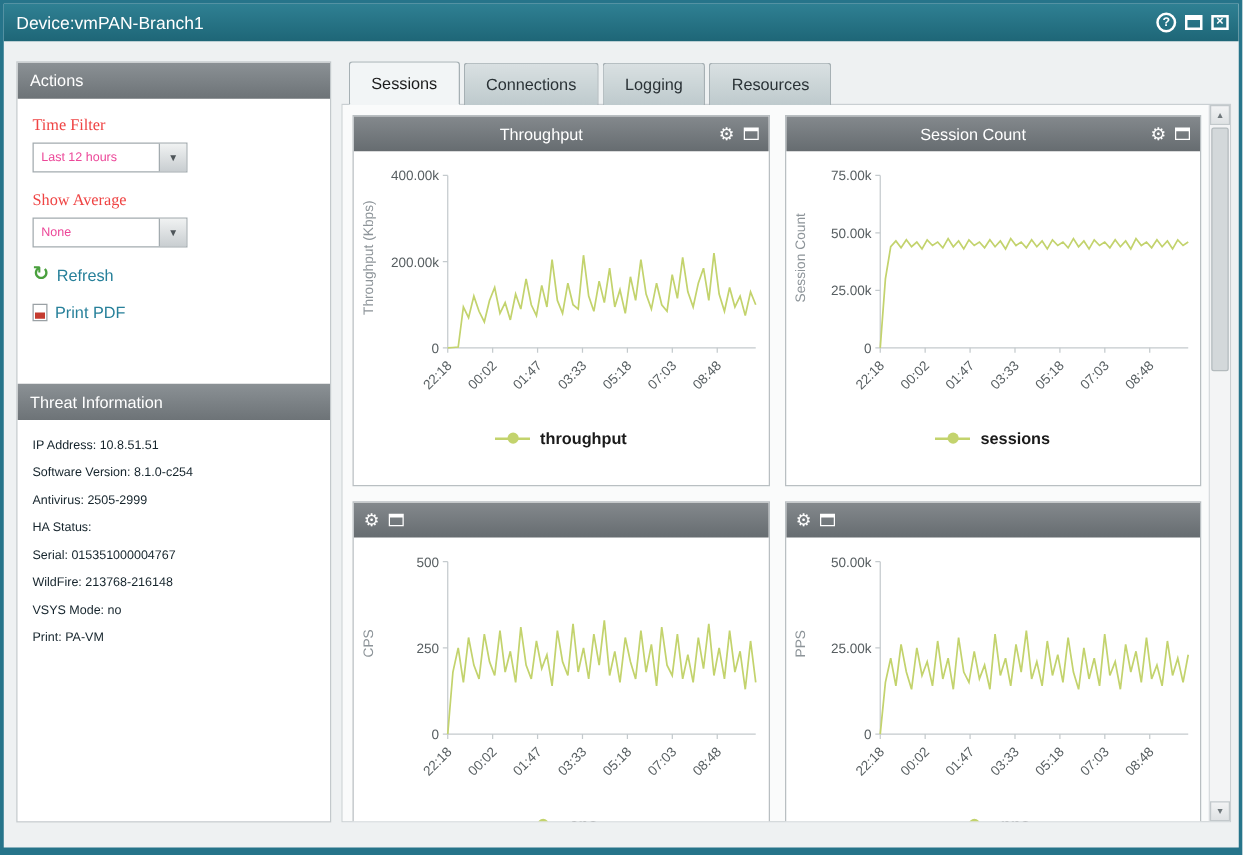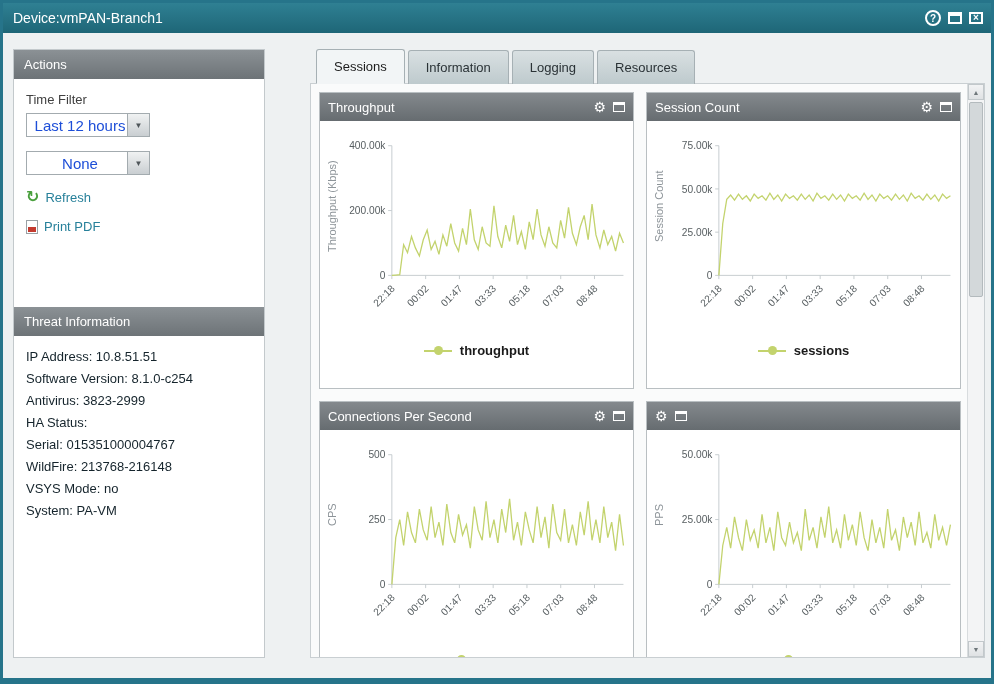--- a/index.html
+++ b/index.html
@@ -50,28 +50,28 @@
     width:252px; flex:0 0 252px;
     background:#fff; border:1px solid #c3c9cc;
     display:flex; flex-direction:column; overflow:hidden;
   }
   .side-header{
     background:linear-gradient(#8b9195,#6d7377);
     color:#fff; font-size:13px;
     padding:7px 10px; flex:0 0 auto;
   }
   .side-controls{padding:13px 12px; min-height:228px;}
-  .field-label{color:#404040; font-size:13px; margin-bottom:6px;}
+  .field-label{color:#ef4444; font-size:13px; margin-bottom:6px;font-family:Liberation Serif, serif;}
   .select{
     width:124px; height:24px;
     border:1px solid #a3abaf; background:#fff;
     display:flex; align-items:center; margin-bottom:14px;
     cursor:pointer;
   }
-  .select .sel-text{flex:1; font-size:15px; color:#1d4ed8; padding-left:6px; white-space:nowrap;text-align:center;}
+  .select .sel-text{flex:1; font-size:10px; color:#ec4899; padding-left:6px; white-space:nowrap;}
   .sel-btn{
     width:22px; height:100%;
     background:linear-gradient(#f0f2f2,#c9ced1);
     border-left:1px solid #a3abaf;
     display:flex; align-items:center; justify-content:center;
     font-size:8px; color:#4e5559;
   }
   .side-link{
     display:flex; align-items:center; gap:6px;
     color:#27809a; font-size:13px; margin-top:14px; cursor:pointer;
@@ -80,23 +80,23 @@
   .refresh-glyph{color:#4aa03e; font-size:16px; line-height:1; font-weight:bold;}
   .pdf-glyph{
     width:12px; height:14px; background:#fff; border:1px solid #9aa1a5;
     position:relative; display:inline-block;
   }
   .pdf-glyph::after{
     content:""; position:absolute; left:1px; bottom:1px;
     width:8px; height:5px; background:#c43b2f;
   }
   .side-info{padding:10px 12px; flex:1;}
-  .info-line{font-size:13px; color:#15242c; line-height:22px; white-space:nowrap;}
-  
-  .main{flex:1; display:flex; flex-direction:column; overflow:hidden;margin-left:37px;}
+  .info-line{font-size:10px; color:#15242c; line-height:22px; white-space:nowrap;}
+  
+  .main{flex:1; display:flex; flex-direction:column; overflow:hidden;}
   .tabbar{
     display:flex; gap:3px; padding:0 0 0 6px;
     align-items:flex-end; position:relative; z-index:2;
   }
   .tab{
     padding:9px 17px; font-size:13px; color:#2a3236;
     background:linear-gradient(#d9e0e2,#becacd);
     border:1px solid #a6b0b4; border-bottom:none;
     border-radius:3px 3px 0 0; cursor:pointer; margin-bottom:-1px;
   }
@@ -105,21 +105,21 @@
     border-bottom:1px solid #f2f5f6;
   }
   .charts-region{
     flex:1; display:flex; overflow:hidden;
     border:1px solid #c9cfd2; background:#fafbfb;
   }
   .charts-grid{
     flex:1; display:grid;
     grid-template-columns:1fr 1fr; grid-auto-rows:297px;
     gap:12px; padding:8px 6px 0 8px;
-    align-content:start; overflow:hidden;
+    align-content:start; overflow:hidden;text-align:center;
   }
   
   .panel{
     border:1px solid #b9bfc2; background:#fff;
     display:flex; flex-direction:column; overflow:hidden;
   }
   .panel-header{
     flex:0 0 28px; height:28px;
     background:linear-gradient(#84898d,#666c70);
     display:flex; align-items:center; padding:0 8px;
@@ -191,20 +191,21 @@
 
       <div class="side-controls">
         <div class="field-label">Time Filter</div>
         <div class="select">
           <span class="sel-text">Last 12 hours</span>
           <span class="sel-btn">
               <span>▼</span>
             </span>
         </div>
 
+        <div class="field-label">Show Average</div>
         <div class="select">
           <span class="sel-text">None</span>
           <span class="sel-btn">
               <span>▼</span>
             </span>
         </div>
 
         <a class="side-link">
           <span class="refresh-glyph">↻</span>
           <span>Refresh</span>
@@ -212,33 +213,33 @@
         <a class="side-link">
           <span class="pdf-glyph"></span>
           <span>Print PDF</span>
         </a>
       </div>
 
       <div class="side-header">Threat Information</div>
       <div class="side-info">
         <div class="info-line">IP Address: 10.8.51.51</div>
         <div class="info-line">Software Version: 8.1.0-c254</div>
-        <div class="info-line">Antivirus: 3823-2999</div>
+        <div class="info-line">Antivirus: 2505-2999</div>
         <div class="info-line">HA Status:</div>
         <div class="info-line">Serial: 015351000004767</div>
         <div class="info-line">WildFire: 213768-216148</div>
         <div class="info-line">VSYS Mode: no</div>
-        <div class="info-line">System: PA-VM</div>
+        <div class="info-line">Print: PA-VM</div>
       </div>
     </div>
 
     <div class="main">
       <div class="tabbar">
         <span class="tab active">Sessions</span>
-        <span class="tab">Information</span>
+        <span class="tab">Connections</span>
         <span class="tab">Logging</span>
         <span class="tab">Resources</span>
       </div>
 
       <div class="charts-region">
         <div class="charts-grid">
 
           <div class="panel">
             <div class="panel-header">
               <span class="panel-title">Throughput</span>
@@ -316,21 +317,20 @@
                 </svg>
             </div>
             <div class="legend">
               <span class="legend-swatch"></span>
               <span class="legend-label">sessions</span>
             </div>
           </div>
 
           <div class="panel">
             <div class="panel-header">
-              <span class="panel-title">Connections Per Second</span>
               <span class="gear-icon">⚙</span>
               <span class="panel-win-icon"></span>
             </div>
             <div class="panel-body">
               <div class="ylabel">CPS</div>
               <svg class="chart" viewBox="0 0 312 206">
                   <line x1="56" y1="12" x2="56" y2="152" stroke="#c4cacd"></line>
                   <line x1="56" y1="152" x2="306" y2="152" stroke="#c4cacd"></line>
                   <line x1="52" y1="152" x2="56" y2="152" stroke="#c4cacd"></line>
                   <text x="49" y="156" text-anchor="end" class="tick">0</text>

